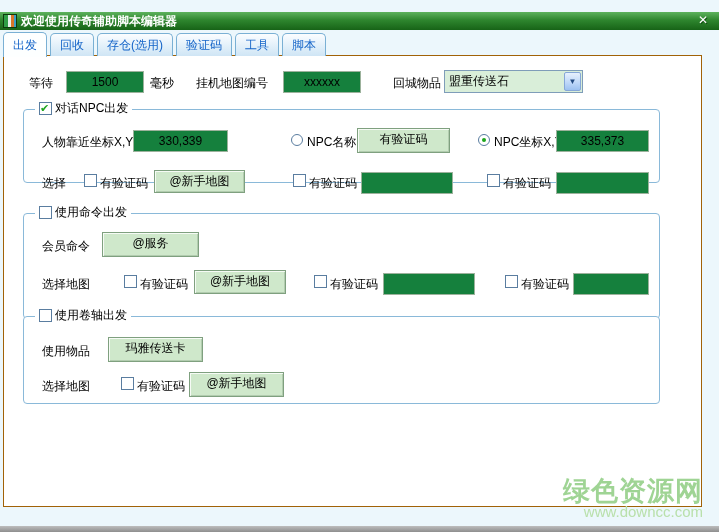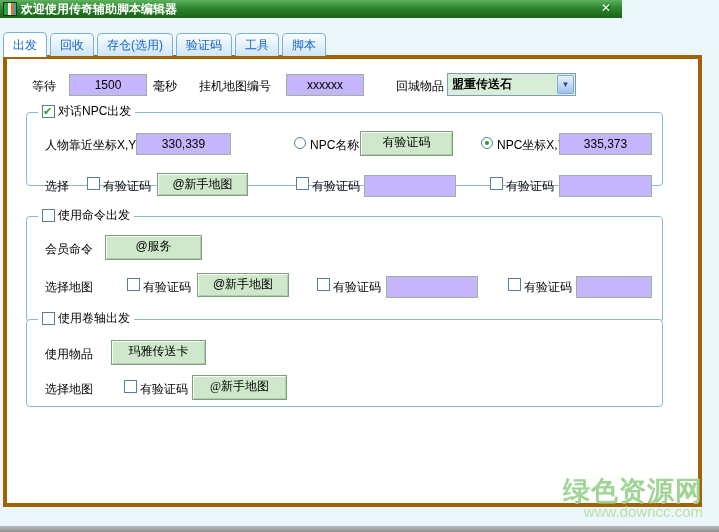--- a/index.html
+++ b/index.html
@@ -3,21 +3,21 @@
 <meta charset="utf-8">
 <style>
   * { margin:0; padding:0; box-sizing:border-box; }
   body { font-family:"Liberation Sans","DejaVu Sans",sans-serif; background:#d7e8f2; }
   .window {
     position:relative; width:719px; height:532px; background:#ecf7fc;
     overflow:hidden; font-size:12px; color:#000;
   }
   
   .titlebar {
-    position:absolute; left:0; top:0; width:622px; height:18px;
+    position:absolute; left:0; top:12px; width:719px; height:18px;
     background:linear-gradient(180deg,#5db25d 0%,#2e862e 45%,#176317 100%);
     color:#fff; font-weight:bold; line-height:18px;
   }
   .app-icon {
     position:absolute; left:3px; top:2px; width:14px; height:14px;
     border:1px solid #0c3a0c; background:
       linear-gradient(90deg,#2f9e46 0 4px,#e8f4ee 4px 7px,#d9762a 7px 10px,#3aa0c8 10px 14px);
   }
   .title-text { position:absolute; left:21px; top:0; white-space:nowrap; }
   .close-x {
@@ -35,25 +35,25 @@
     background:linear-gradient(180deg,#fbfdff 0%,#e2f0fa 55%,#cfe5f5 100%);
     border:1px solid #7ab0d4; border-bottom:none;
     border-radius:5px 5px 0 0; white-space:nowrap; cursor:default;
   }
   .tab.active {
     height:25px; background:#fdffff; margin-bottom:-1px; line-height:24px;
   }
   
   .panel {
     position:absolute; left:3px; top:55px; width:699px; height:452px;
-    background:#fff; border:4px solid #a16207; z-index:2;
+    background:#fff; border:1px solid #a16207; z-index:2;
   }
   .lbl { position:absolute; white-space:nowrap; line-height:14px; }
   .ginput {
-    position:absolute; background:#c4b5fd; border:1px solid #9cb29c;
+    position:absolute; background:#15803d; border:1px solid #9cb29c;
     text-align:center; line-height:20px; overflow:hidden; color:#000;
   }
   .gbtn {
     position:absolute; background:#cfe8cb; border:1px solid #7fa07f;
     box-shadow:inset 1px 1px 0 rgba(255,255,255,.8), inset -1px -1px 0 rgba(90,120,90,.25);
     text-align:center; line-height:21px; cursor:default; white-space:nowrap; overflow:hidden;
   }
   
   .combo {
     position:absolute; background:#d9eed9; border:1px solid #7f9db9; cursor:default;
@@ -126,21 +126,21 @@
   </div>
 
   <div class="panel">
 
     <span class="lbl" style="left:25px; top:20px;">等待</span>
     <div class="ginput" style="left:62px; top:15px; width:78px; height:22px;">1500</div>
     <span class="lbl" style="left:146px; top:20px;">毫秒</span>
     <span class="lbl" style="left:192px; top:20px;">挂机地图编号</span>
     <div class="ginput" style="left:279px; top:15px; width:78px; height:22px;">xxxxxx</div>
     <span class="lbl" style="left:389px; top:20px;">回城物品</span>
-    <div class="combo" style="left:440px; top:14px; width:129px; height:23px;font-weight:bold;">
+    <div class="combo" style="left:440px; top:14px; width:139px; height:23px;">
       <span class="combo-text">盟重传送石</span>
       <span class="combo-arrow">▼</span>
     </div>
 
     <div class="group" style="left:19px; top:53px; width:637px; height:74px;padding-left:25px;">
       <div class="legend">
         <span class="cb checked"></span>
         <span>对话NPC出发</span>
       </div>
       <span class="lbl" style="left:18px; top:25px;">人物靠近坐标X,Y</span>
@@ -177,21 +177,21 @@
       <span class="lbl" style="left:116px; top:63px;">有验证码</span>
       <div class="gbtn" style="left:170px; top:56px; width:92px; height:24px;">@新手地图</div>
       <span class="cb abs" style="left:290px; top:61px;"></span>
       <span class="lbl" style="left:306px; top:63px;">有验证码</span>
       <div class="ginput" style="left:359px; top:59px; width:92px; height:22px;"></div>
       <span class="cb abs" style="left:481px; top:61px;"></span>
       <span class="lbl" style="left:497px; top:63px;">有验证码</span>
       <div class="ginput" style="left:549px; top:59px; width:76px; height:22px;"></div>
     </div>
 
-    <div class="group" style="left:19px; top:260px; width:637px; height:88px;font-family:Liberation Serif, serif;">
+    <div class="group" style="left:19px; top:260px; width:637px; height:88px;">
       <div class="legend">
         <span class="cb"></span>
         <span>使用卷轴出发</span>
       </div>
       <span class="lbl" style="left:18px; top:27px;">使用物品</span>
       <div class="gbtn" style="left:84px; top:20px; width:95px; height:25px;">玛雅传送卡</div>
 
       <span class="lbl" style="left:18px; top:62px;">选择地图</span>
       <span class="cb abs" style="left:97px; top:60px;"></span>
       <span class="lbl" style="left:113px; top:62px;">有验证码</span>

